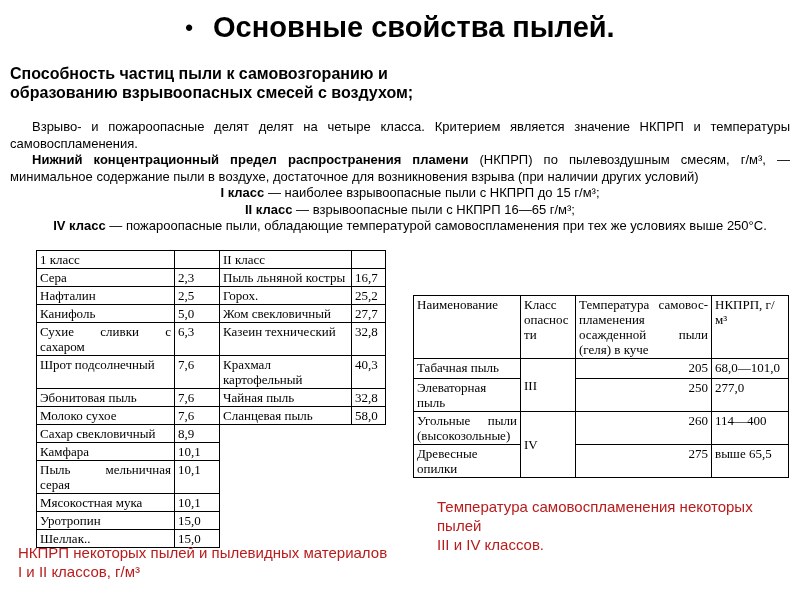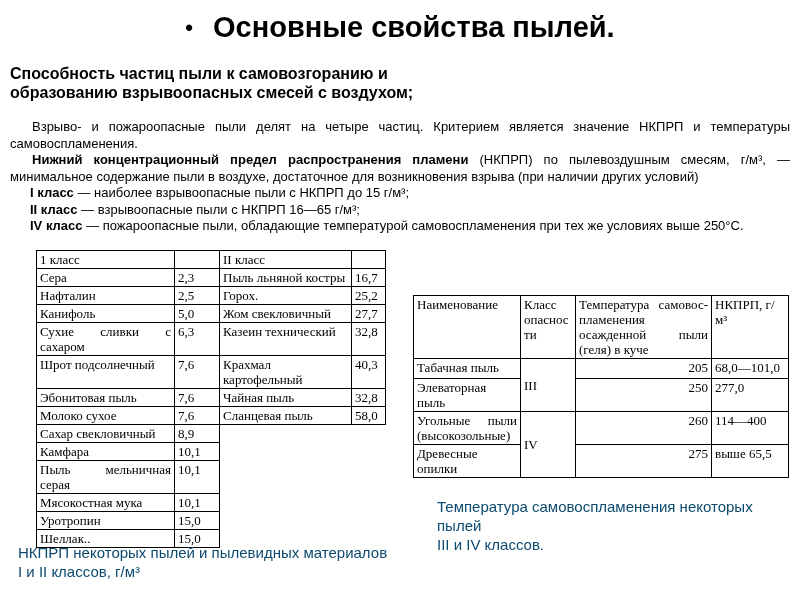--- a/index.html
+++ b/index.html
@@ -25,21 +25,21 @@
     font-weight: bold; font-size: 16px; line-height: 19px;
     white-space: pre-line;
   }
   
   .paragraphs {
     position: absolute; left: 10px; right: 10px; top: 119px;
     font-size: 13px; line-height: 16.5px;
   }
   .paragraphs p { text-align: justify; text-indent: 22px; }
   .class-list { padding-left: 20px; }
-  .class-list .class-line { text-align: left; }
+  .class-list .class-line { text-align: center; }
   .b { font-weight: bold; }
   
   table {
     border-collapse: collapse; table-layout: fixed;
     font-family: "Liberation Serif", serif;
     font-size: 13px; line-height: 15px;
   }
   td { border: 1px solid #000; padding: 1px 3px; vertical-align: top; text-align: left; overflow: hidden; }
   td.ghost { border: none; }
   .nkprp-table { position: absolute; left: 36px; top: 250px; }
@@ -49,42 +49,42 @@
   .ignition-table td.name { text-align: justify; overflow-wrap: break-word; word-break: break-word; }
   .ignition-table td.hdr-just { text-align: justify; }
   .ignition-table td.cls {
     text-align: left; vertical-align: middle;
   }
   .ignition-table td.temp { text-align: right; }
   .ignition-table tr.dr { height: 20px; }
   
   .caption {
     position: absolute;
-    color: #0c4a6e;
+    color: #b91c1c;
     font-size: 15px; line-height: 19px;
     white-space: pre-line;
   }
   .caption-left { left: 18px; top: 543px; }
   .caption-right { left: 437px; top: 497px; }
 </style>
 </head>
 <body>
 
 <div class="slide">
 
   <div class="title-row">
     <span class="bullet">•</span>
     <span>Основные свойства пылей.</span>
   </div>
 
   <div class="subtitle">Способность частиц пыли к самовозгоранию и
 образованию взрывоопасных смесей с воздухом;</div>
 
   <div class="paragraphs">
-    <p>Взрыво- и пожароопасные пыли делят на четыре частиц. Критерием является значение НКПРП и температуры самовоспламенения.</p>
+    <p>Взрыво- и пожароопасные делят делят на четыре класса. Критерием является значение НКПРП и температуры самовоспламенения.</p>
     <p><span class="b">Нижний концентрационный предел распространения пламени</span><span> (НКПРП) по пылевоздушным смесям, г/м³, — минимальное содержание пыли в воздухе, достаточное для возникновения взрыва (при наличии других условий)</span></p>
     <div class="class-list">
       <div class="class-line"><span class="b">I класс</span><span> — наиболее взрывоопасные пыли с НКПРП до 15 г/м³;</span></div>
       <div class="class-line"><span class="b">II класс</span><span> — взрывоопасные пыли с НКПРП 16—65 г/м³;</span></div>
       <div class="class-line"><span class="b">IV класс</span><span> — пожароопасные пыли, обладающие температурой самовоспламенения при тех же условиях выше 250°С.</span></div>
     </div>
   </div>
 
   <table class="nkprp-table">
     <colgroup>

